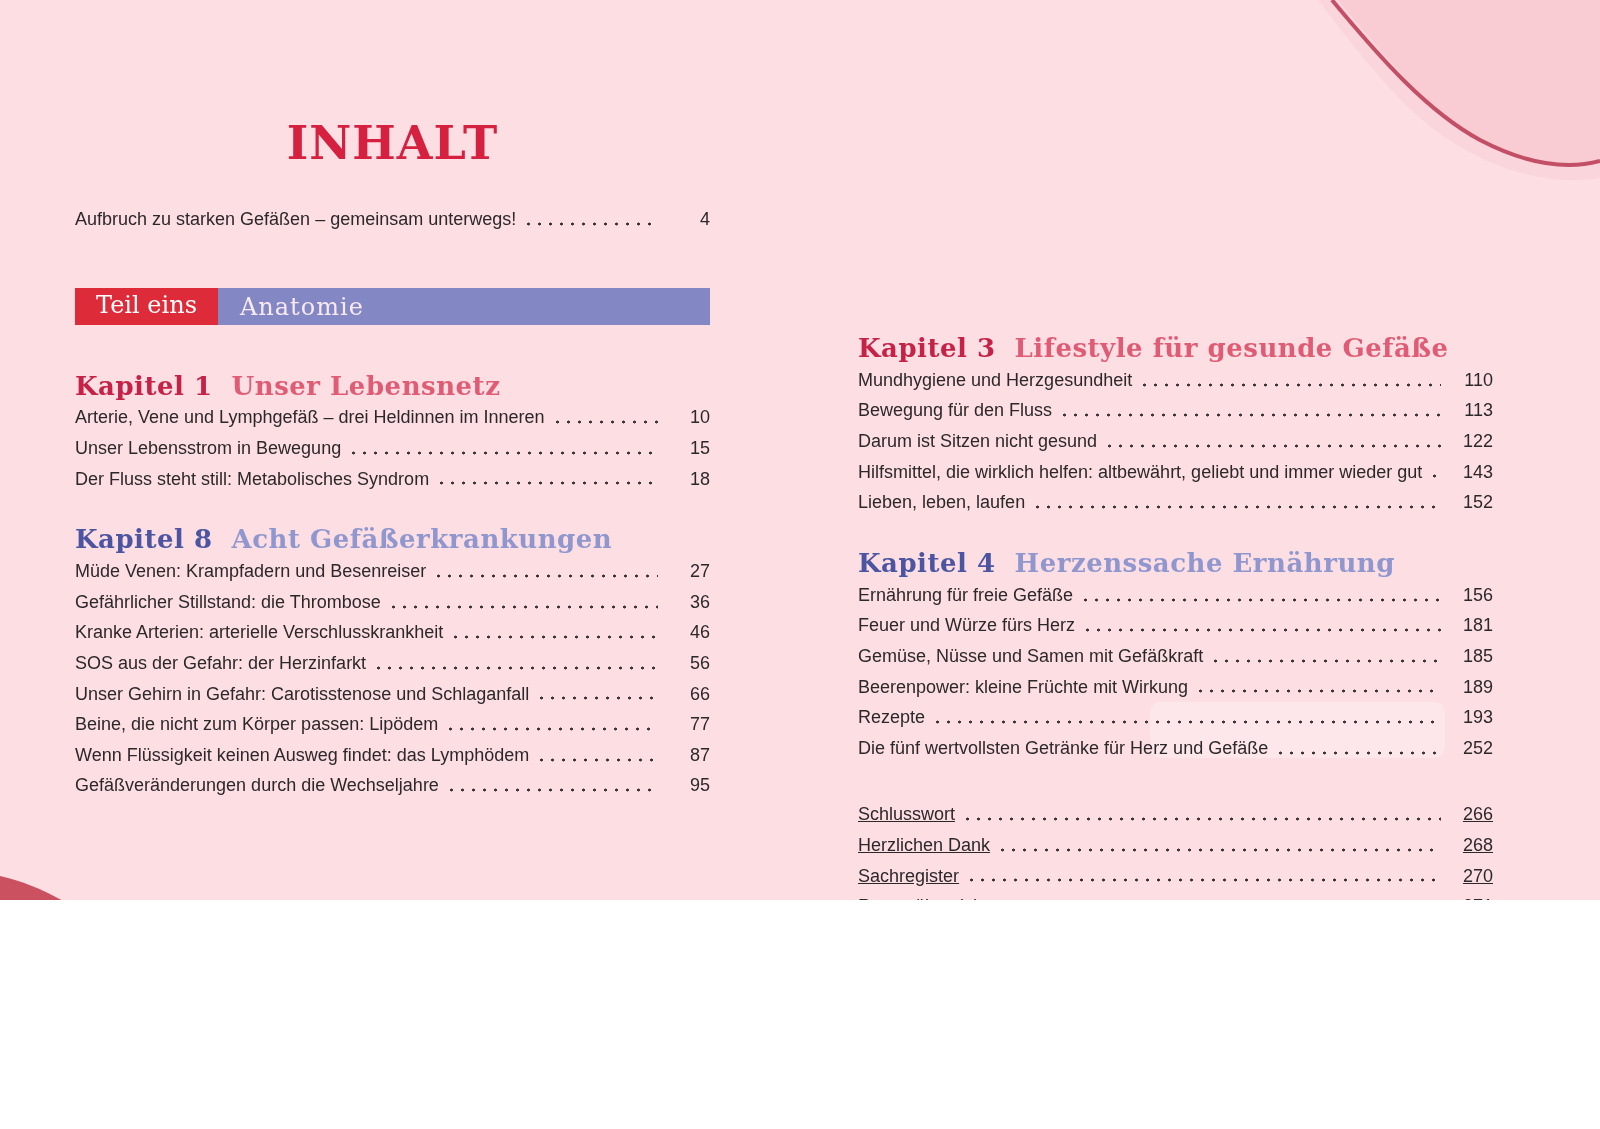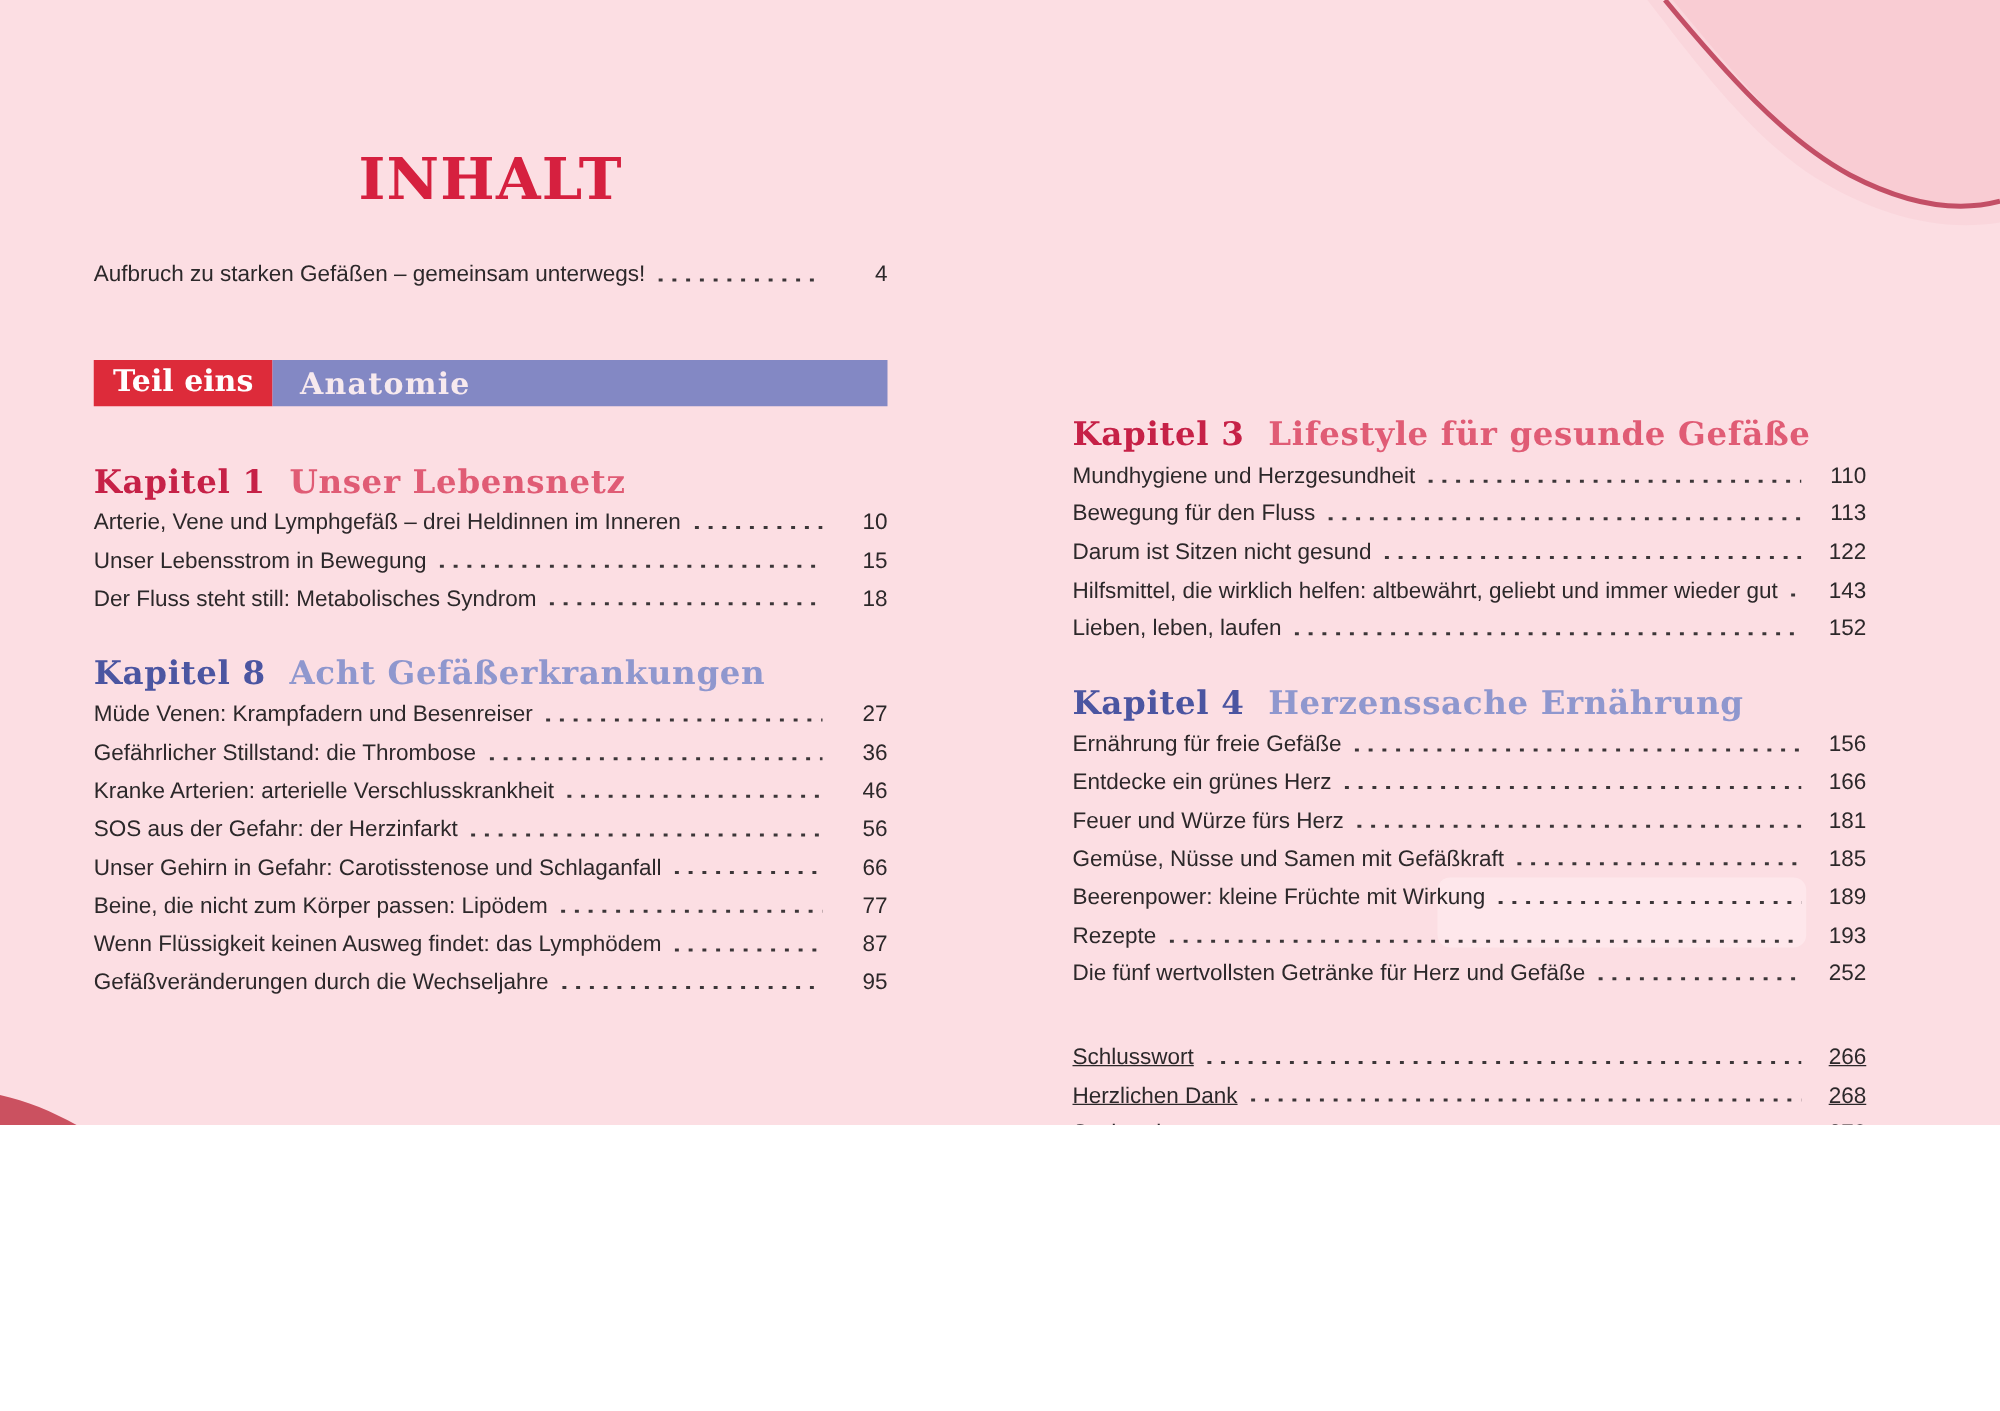--- a/index.html
+++ b/index.html
@@ -27,21 +27,21 @@
   }
   .toc-row{display:flex;align-items:center;height:30.6px;font-size:18px;}
   .toc-row.intro{margin-top:36px;}
   .toc-label{white-space:nowrap;}
   .toc-dots{
     flex:1;height:4px;margin:0 10px 9px 7px;align-self:flex-end;
     background-image:radial-gradient(circle,#3c3638 1.45px,transparent 1.55px);
     background-size:11px 4px;background-repeat:repeat-x;background-position:left bottom;
   }
   .toc-page{width:42px;text-align:right;white-space:nowrap;}
-  .part-banner{display:flex;height:37px;margin-top:53px;font-family:"DejaVu Serif",serif;font-weight:bold;font-size:24px;text-align:center;}
+  .part-banner{display:flex;height:37px;margin-top:53px;font-family:"DejaVu Serif",serif;font-weight:normal;font-size:24px;text-align:center;}
   .col-right .part-banner{margin-top:0;}
   .part-tag{
     background:var(--banner-red,#dd2b3a);color:#fff;
     display:flex;align-items:center;justify-content:center;
     min-width:143px;box-sizing:border-box;padding:0 12px 3px 12px;
   }
   .part-title{
     background:var(--banner-blue,#8388c4);color:#f7e9ee;
     flex:1;display:flex;align-items:center;padding:4px 0 3px 22px;letter-spacing:1px;
   }
@@ -190,25 +190,20 @@
           </div>
         </div>
         <div class="chapter">
           <h2 class="chapter-h accent-indigo"><span class="ch-num">Kapitel 4</span><span class="ch-sub">Herzenssache Ernährung</span></h2>
           <div class="toc-row">
             <span class="toc-label">Ernährung für freie Gefäße</span>
             <div class="toc-dots"></div>
             <span class="toc-page">156</span>
           </div>
           <div class="toc-row">
-            <span class="toc-label">Entdecke ein grünes Herz</span>
-            <div class="toc-dots"></div>
-            <span class="toc-page">166</span>
-          </div>
-          <div class="toc-row">
             <span class="toc-label">Feuer und Würze fürs Herz</span>
             <div class="toc-dots"></div>
             <span class="toc-page">181</span>
           </div>
           <div class="toc-row">
             <span class="toc-label">Gemüse, Nüsse und Samen mit Gefäßkraft</span>
             <div class="toc-dots"></div>
             <span class="toc-page">185</span>
           </div>
           <div class="toc-row">

